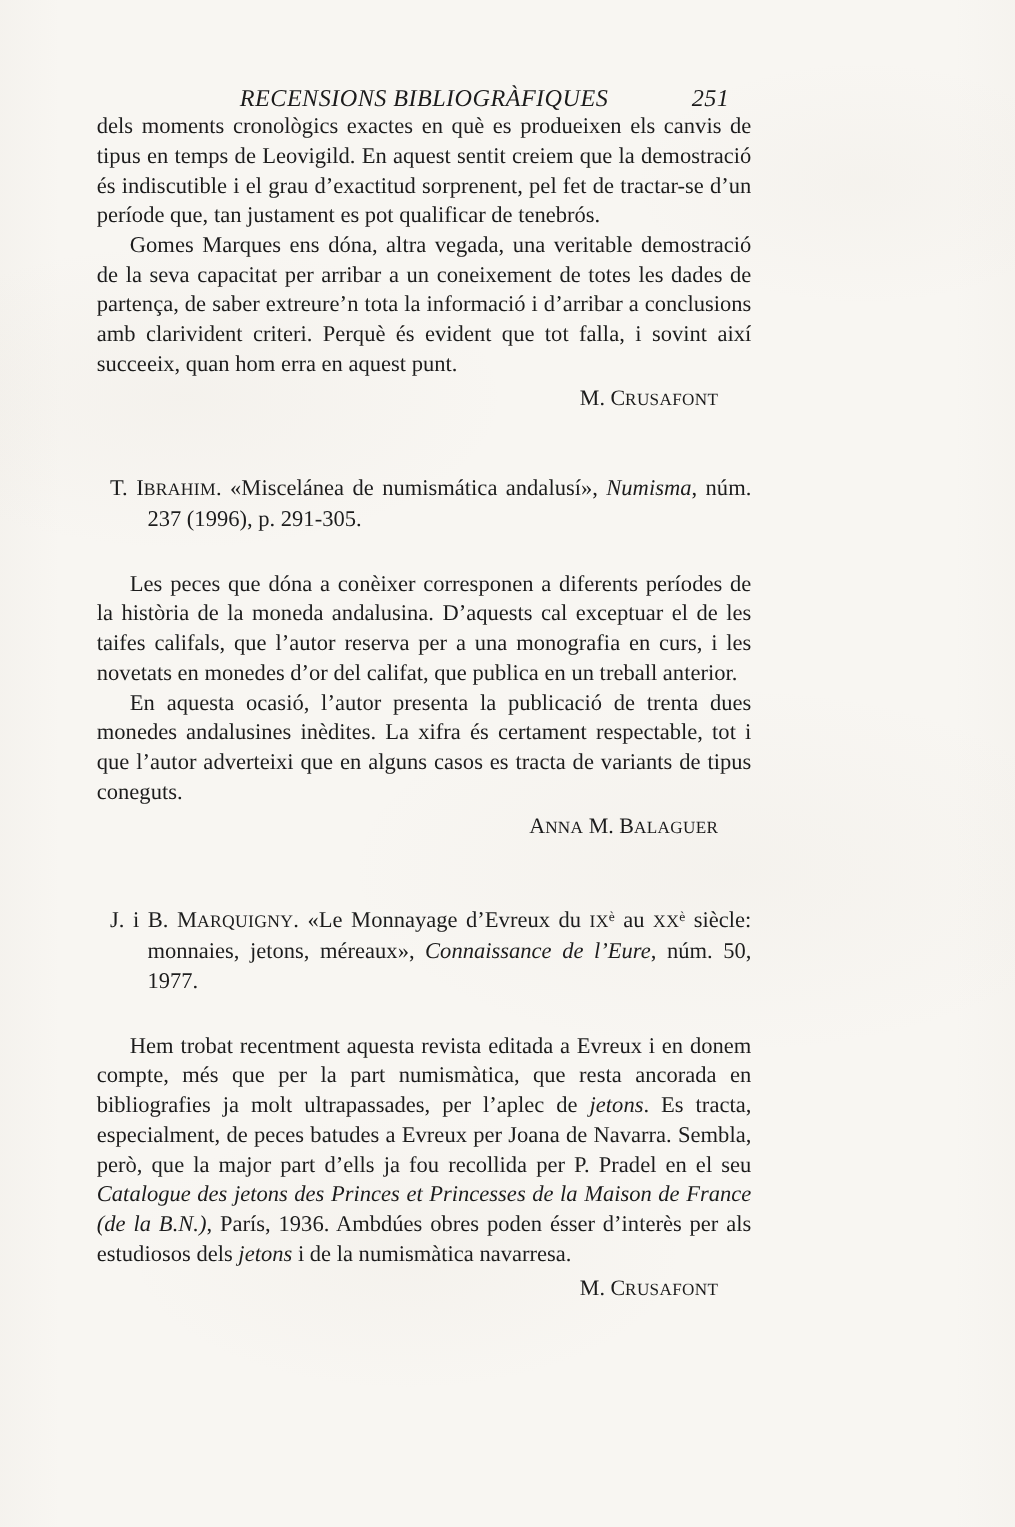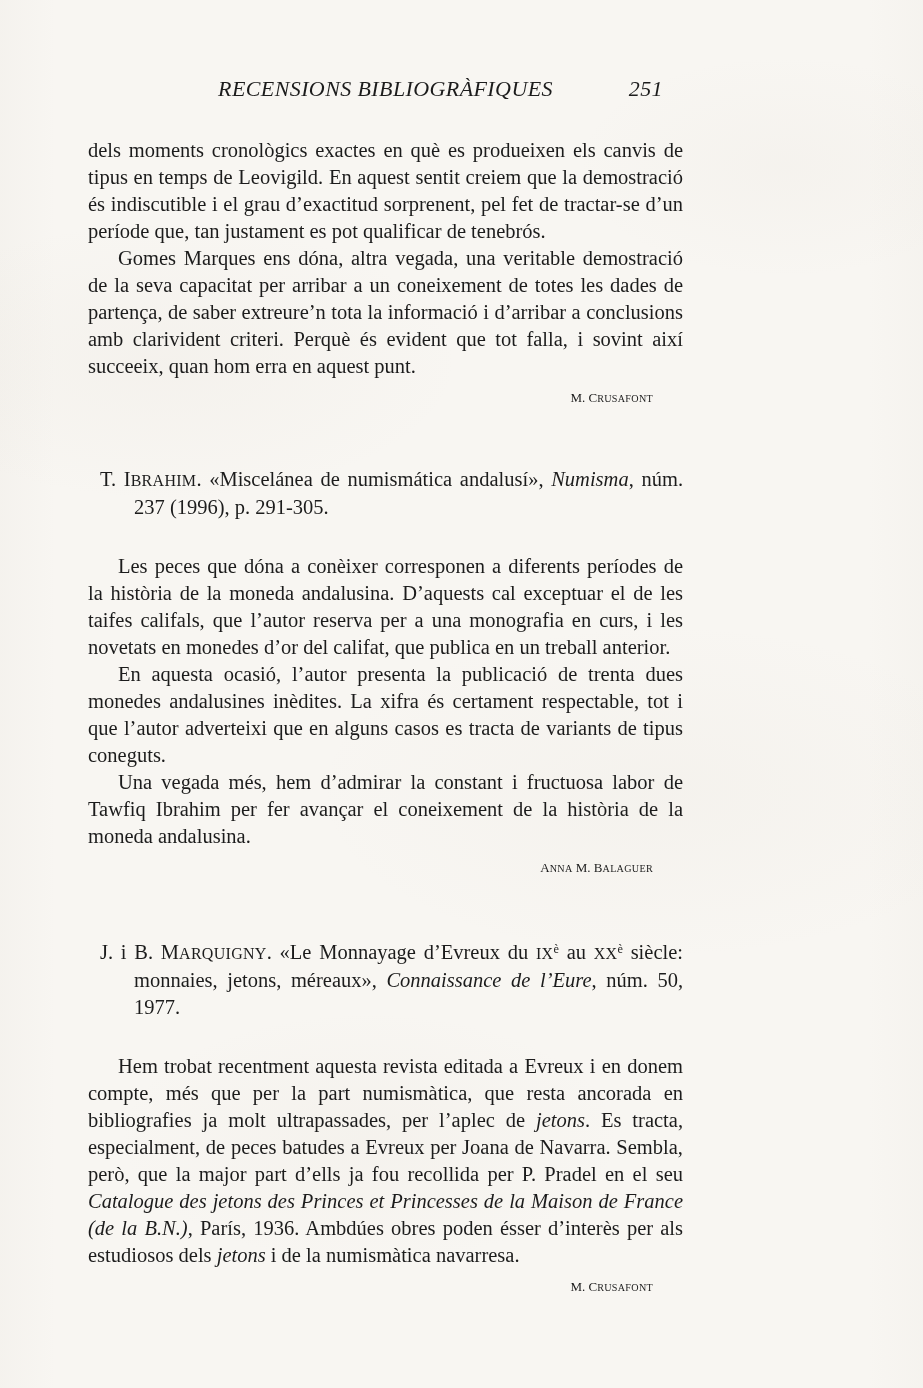--- a/index.html
+++ b/index.html
@@ -49,27 +49,27 @@
     right: 20px;
     font-style: italic;
     text-align: right;
   }
   p {
     margin: 0;
     font-size: 20.5px;
     line-height: 27px;
     text-align: justify;
   }
-  .para-first { margin-top: 35px; }
+  .para-first { }
   .indent { text-indent: 30px; }
   .signature {
     text-align: right;
     padding-right: 30px;
     margin-top: 4px;
-    font-size: 13px;
+    font-size: 20px;
   }
   .citation {
     margin: 54px 0 32px 12px;
     padding-left: 34px;
     text-indent: -34px;
   }
   .citation-last { margin-bottom: 0; }
   .it { font-style: italic; }
   .sc { font-size: 0.78em; letter-spacing: 0.3px; }
   .sup { font-size: 0.6em; vertical-align: 0.45em; }
@@ -85,21 +85,20 @@
   </header>
 
   <main>
     <p class="para-first"><span>dels moments cronològics exactes en què es produeixen els canvis de tipus en temps de Leovigild. En aquest sentit creiem que la demostració és indiscutible i el grau d’exactitud sorprenent, pel fet de tractar-se d’un període que, tan justament es pot qualificar de tenebrós.</span></p>
     <p class="indent"><span>Gomes Marques ens dóna, altra vegada, una veritable demostració de la seva capacitat per arribar a un coneixement de totes les dades de partença, de saber extreure’n tota la informació i d’arribar a conclusions amb clarivident criteri. Perquè és evident que tot falla, i sovint així succeeix, quan hom erra en aquest punt.</span></p>
     <p class="signature"><span>M. C</span><span class="sc">RUSAFONT</span></p>
 
     <p class="citation"><span>T. I</span><span class="sc">BRAHIM</span><span>. «Miscelánea de numismática andalusí», </span><span class="it">Numisma</span><span>, núm. 237 (1996), p. 291-305.</span></p>
     <p class="indent"><span>Les peces que dóna a conèixer corresponen a diferents períodes de la història de la moneda andalusina. D’aquests cal exceptuar el de les taifes califals, que l’autor reserva per a una monografia en curs, i les novetats en monedes d’or del califat, que publica en un treball anterior.</span></p>
     <p class="indent"><span>En aquesta ocasió, l’autor presenta la publicació de trenta dues monedes andalusines inèdites. La xifra és certament respectable, tot i que l’autor adverteixi que en alguns casos es tracta de variants de tipus coneguts.</span></p>
-    <p class="indent"><span>Una vegada més, hem d’admirar la constant i fructuosa labor de Tawfiq Ibrahim per fer avançar el coneixement de la història de la moneda andalusina.</span></p>
     <p class="signature"><span>A</span><span class="sc">NNA</span><span> M. B</span><span class="sc">ALAGUER</span></p>
 
     <p class="citation"><span>J. i B. M</span><span class="sc">ARQUIGNY</span><span>. «Le Monnayage d’Evreux du </span><span class="sc">IX</span><span class="sup">è</span><span> au </span><span class="sc">XX</span><span class="sup">è</span><span> siècle: monnaies, jetons, méreaux», </span><span class="it">Connaissance de l’Eure</span><span>, núm. 50, 1977.</span></p>
     <p class="indent"><span>Hem trobat recentment aquesta revista editada a Evreux i en donem compte, més que per la part numismàtica, que resta ancorada en bibliografies ja molt ultrapassades, per l’aplec de </span><span class="it">jetons</span><span>. Es tracta, especialment, de peces batudes a Evreux per Joana de Navarra. Sembla, però, que la major part d’ells ja fou recollida per P. Pradel en el seu </span><span class="it">Catalogue des jetons des Princes et Princesses de la Maison de France (de la B.N.)</span><span>, París, 1936. Ambdúes obres poden ésser d’interès per als estudiosos dels </span><span class="it">jetons</span><span> i de la numismàtica navarresa.</span></p>
     <p class="signature"><span>M. C</span><span class="sc">RUSAFONT</span></p>
 
   </main>
 
 </div>
 

